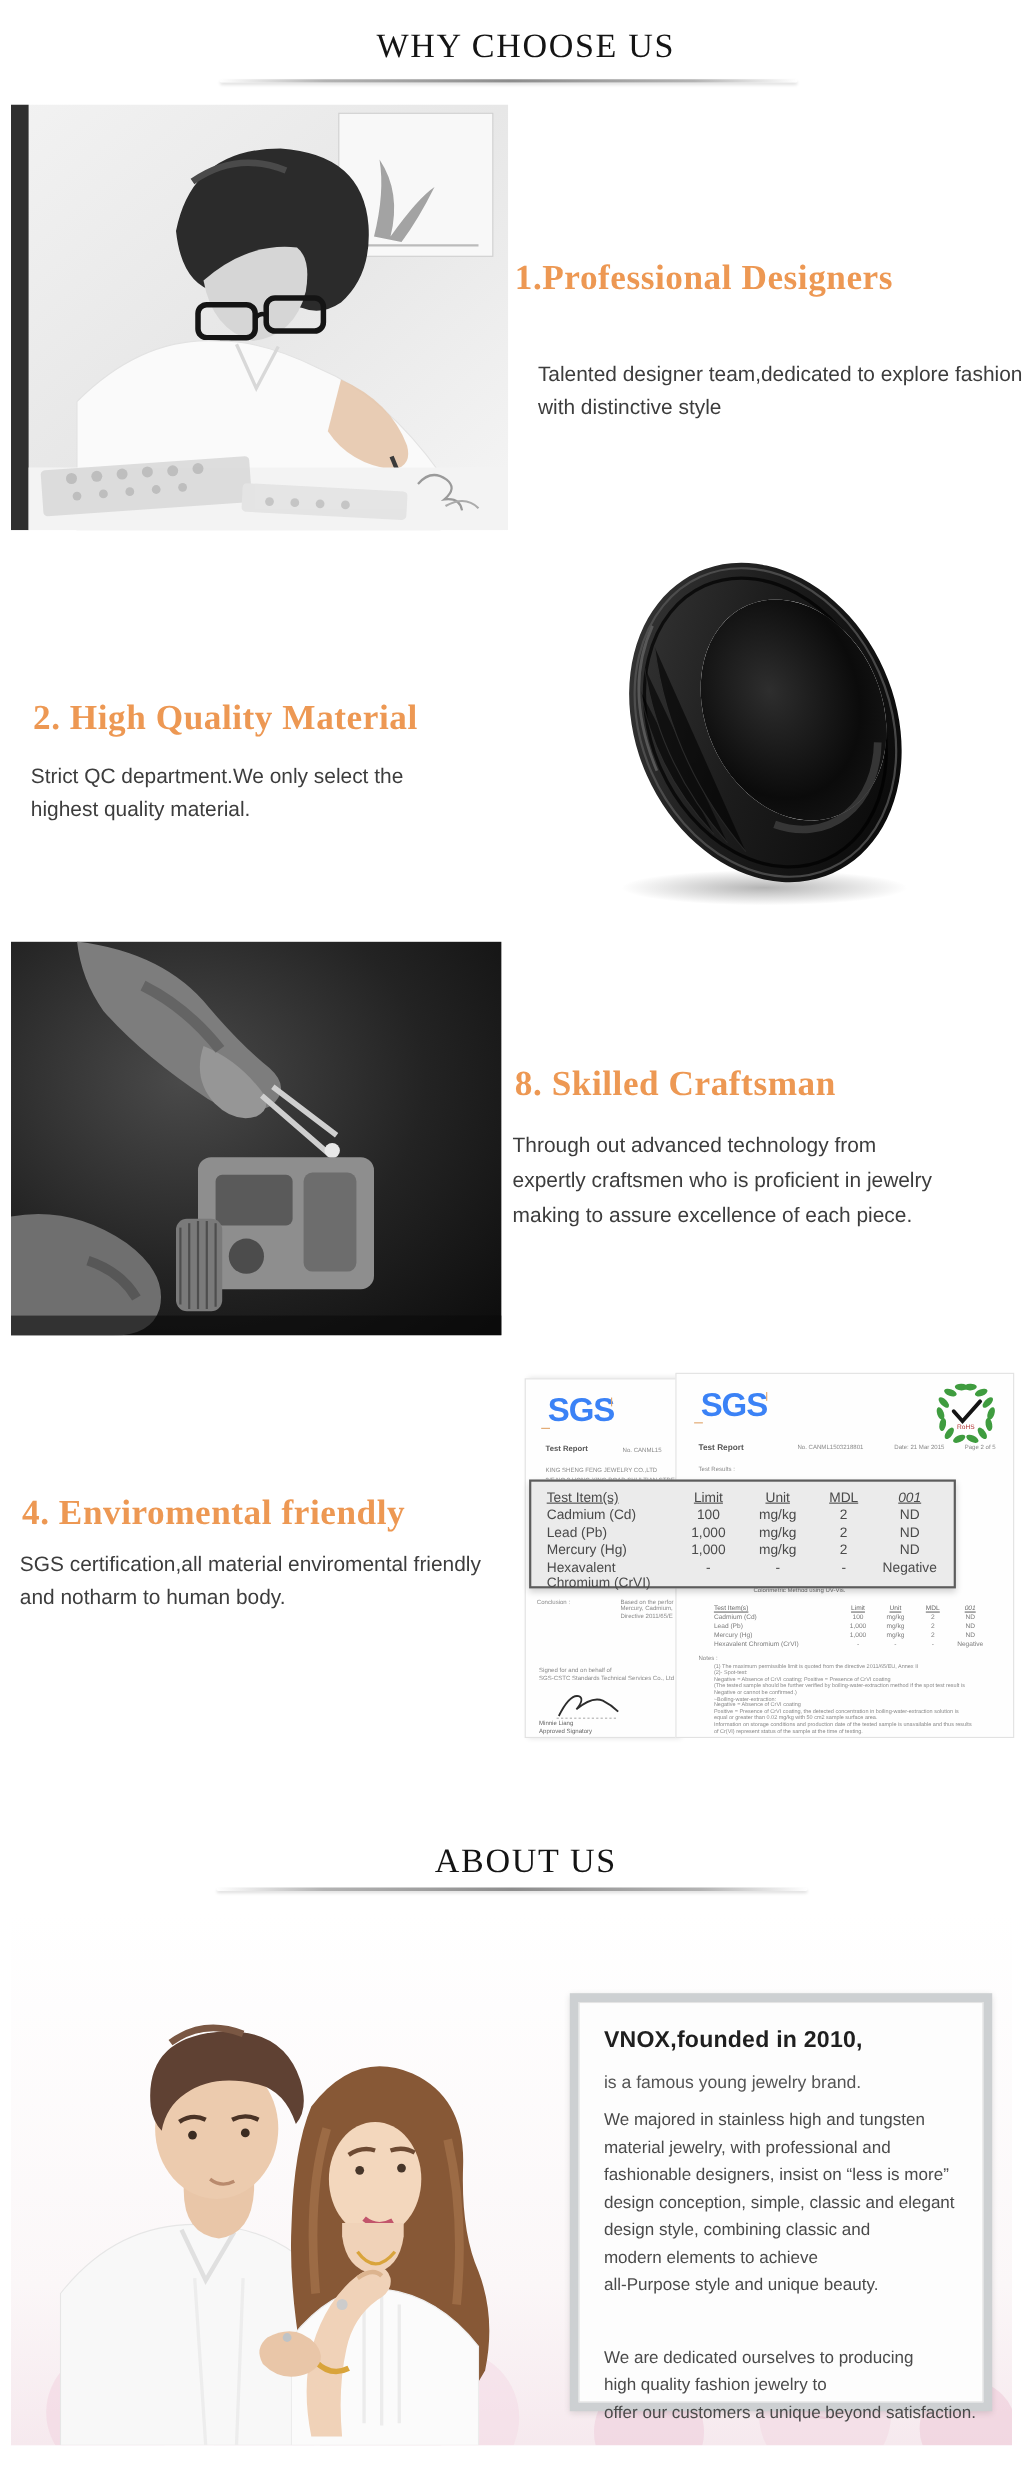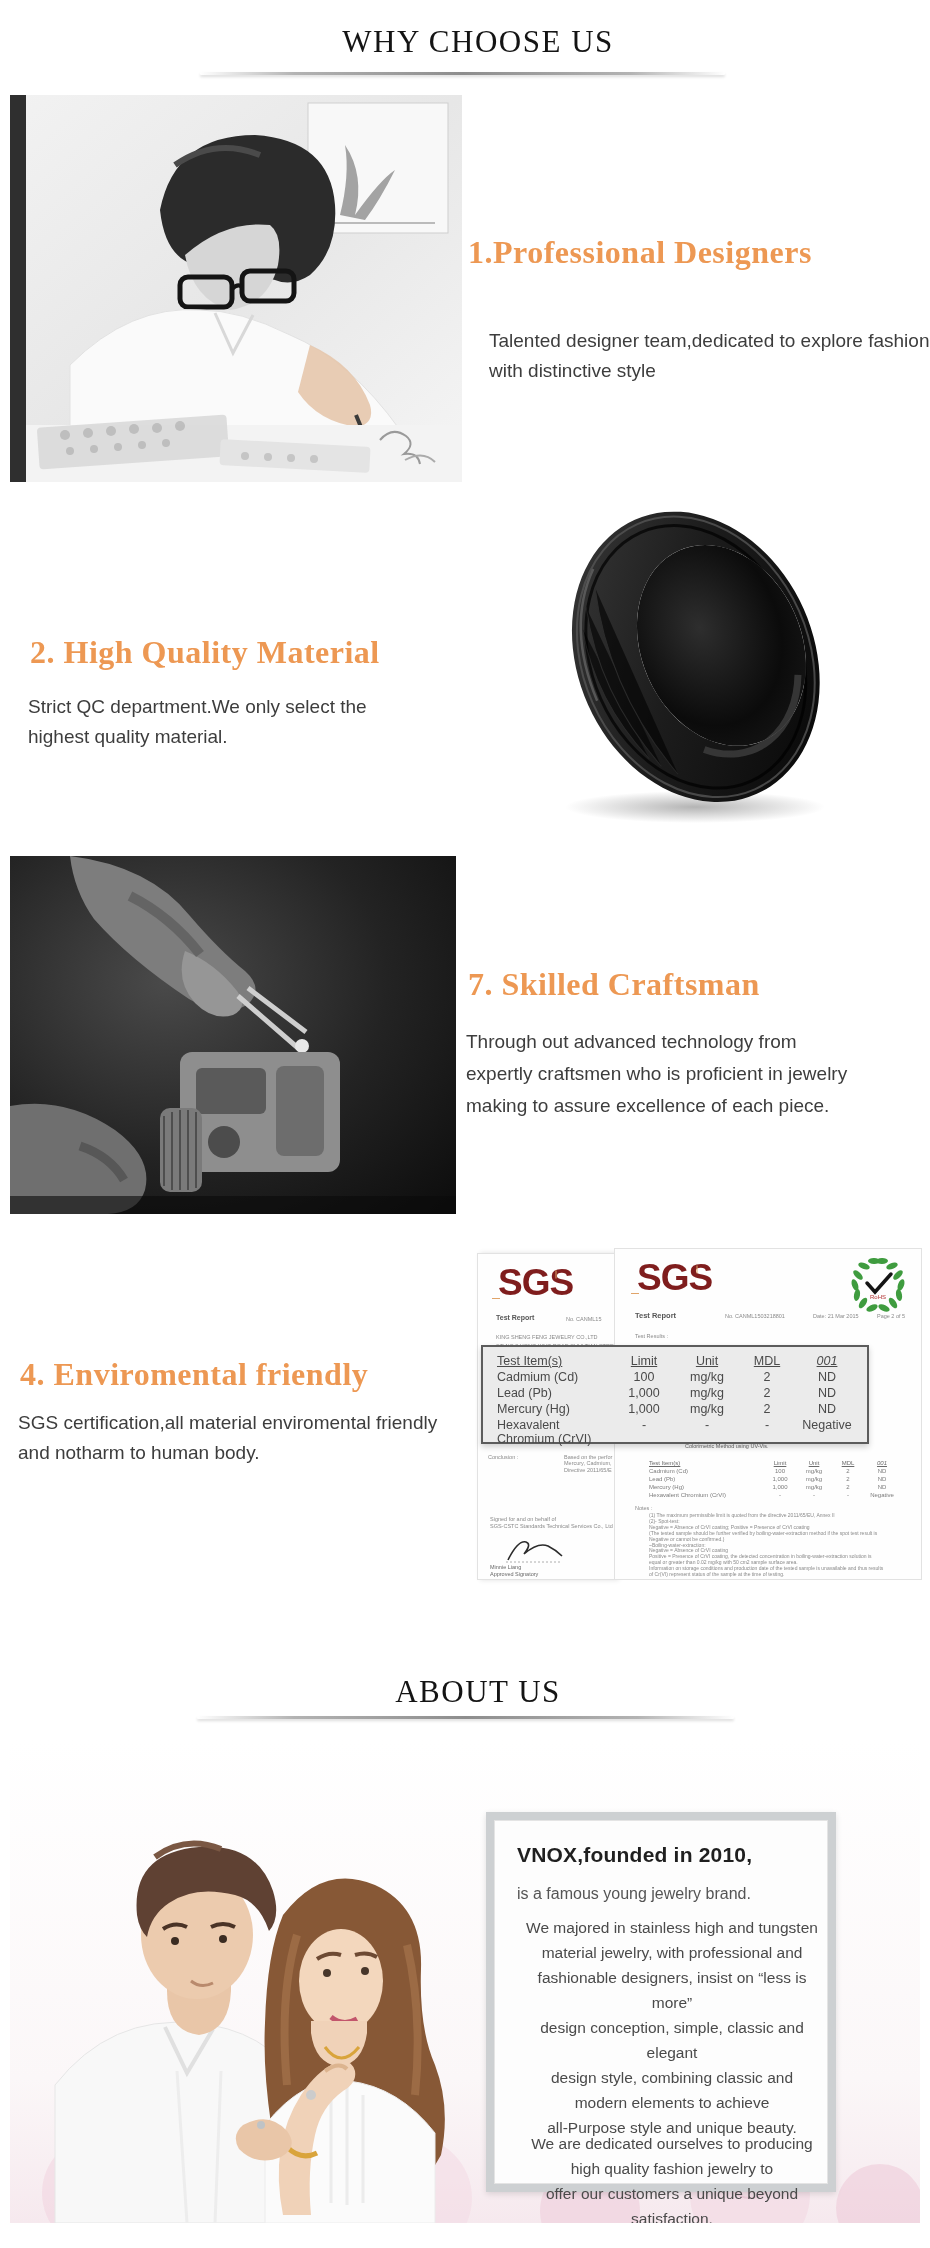--- a/index.html
+++ b/index.html
@@ -12,22 +12,22 @@
   .rule{height:3px;
         background:linear-gradient(to right, rgba(185,185,185,0), #b3b3b3 18%, #8d8d8d 50%, #b3b3b3 82%, rgba(185,185,185,0));
         box-shadow:0 2px 3px rgba(0,0,0,.14);border-radius:2px;}
   .sec-heading{font-family:"Liberation Serif", serif;font-weight:bold;font-size:32px;
                color:#ED9853;letter-spacing:.5px;white-space:nowrap;}
   .sec-body{font-size:19px;line-height:30px;color:#3d3d3d;}
   .photo{display:block;}
   
   .paper{background:#fefefe;border:1px solid #e2e2e2;}
   .cert-micro{font-size:5.5px;line-height:6.3px;color:#8a8a8a;}
-  .sgs-logo{font-family:"Liberation Sans", sans-serif;font-weight:bold;color:#7f1d1d;
-            font-size:37px;letter-spacing:-1px;line-height:30px;}
+  .sgs-logo{font-family:"Liberation Sans", sans-serif;font-weight:bold;color:#3b82f6;
+            font-size:30px;letter-spacing:-1px;line-height:30px;}
   .sgs-tick{position:absolute;width:8px;height:1px;background:#e0a469;}
   .inset-table{background:#ebebeb;border:2px solid #5c5c5c;box-shadow:0 3px 6px rgba(0,0,0,.18);
                font-size:12.5px;color:#4a4a4a;padding:7px 10px 4px 14px;box-sizing:border-box;}
   .t-row{display:flex;align-items:baseline;height:16px;}
   .t-item{flex:1;}
   .t-c{width:60px;text-align:center;}
   .t-c.first{width:66px;}
   .t-head span{text-decoration:underline;}
   .italic{font-style:italic;}
   .mini-row{display:flex;font-size:6px;line-height:8px;color:#7b7b7b;width:250px;}
@@ -174,21 +174,21 @@
           <path d="M178 254 v80"></path>
           <path d="M186 256 v76"></path>
       </g>
     </g>
 
     <path d="M0 250 q55 -10 105 24 q38 28 30 60 q-8 26 -48 24 l-87 0 z" fill="#6f6f6f"></path>
     <path d="M70 290 q30 10 44 34" stroke="#575757" stroke-width="9" fill="none"></path>
     <rect x="0" y="340" width="446" height="18" fill="#0a0a0a" opacity=".6"></rect>
   </svg>
 
-  <div class="abs sec-heading" style="left:468px;top:966px;">7. Skilled Craftsman</div>
+  <div class="abs sec-heading" style="left:468px;top:966px;">8. Skilled Craftsman</div>
   <div class="abs sec-body" style="left:466px;top:1026px;width:382px;line-height:32px;font-size:19px;">Through out advanced technology from expertly craftsmen who is proficient in jewelry making to assure excellence of each piece.</div>
 
   <div class="abs sec-heading" style="left:20px;top:1356px;">4. Enviromental friendly</div>
   <div class="abs sec-body" style="left:18px;top:1408px;width:436px;">SGS certification,all material enviromental friendly and notharm to human body.</div>
 
   <div class="abs" style="left:475px;top:1245px;width:450px;height:340px;">
 
     <div class="abs paper" style="left:2px;top:8px;width:137px;height:325px;overflow:hidden;box-shadow:3px 0 5px rgba(0,0,0,.12);">
       <div class="abs sgs-logo" style="left:20px;top:14px;">SGS</div>
       <div class="sgs-tick" style="left:14px;top:44px;"></div>
@@ -396,21 +396,21 @@
       <path d="M300 276 q14 -10 22 -2" stroke="#dcb48f" stroke-width="4" fill="none"></path>
 
       <path d="M300 252 q16 22 34 0" fill="none" stroke="#d9a43b" stroke-width="3"></path>
       <path d="M262 352 q14 14 30 6" fill="none" stroke="#d9a43b" stroke-width="5"></path>
       <circle cx="286" cy="300" r="5" fill="#cccccc"></circle>
 
       <path d="M218 330 q26 -14 44 6 q12 16 -6 26 q-24 10 -42 -8 q-8 -14 4 -24z" fill="#e9c6a8"></path>
       <circle cx="236" cy="330" r="4" fill="#bfc3c6"></circle>
     </svg>
 
-    <div class="abs about-box-outer" style="left:476px;top:72px;width:350px;height:380px;text-align:center;">
+    <div class="abs about-box-outer" style="left:508px;top:72px;width:384px;height:380px;">
       <div class="about-box-inner">
         <div class="abs about-title" style="left:22px;top:22px;">VNOX,founded in 2010,</div>
         <div class="abs about-sub" style="left:22px;top:52px;">is a famous young jewelry brand.</div>
         <div class="abs" style="left:22px;top:94px;">
           <div class="about-line">We majored in stainless high and tungsten</div>
           <div class="about-line">material jewelry, with professional and</div>
           <div class="about-line">fashionable designers, insist on “less is more”</div>
           <div class="about-line">design conception, simple, classic and elegant</div>
           <div class="about-line">design style, combining classic and</div>
           <div class="about-line">modern elements to achieve</div>

